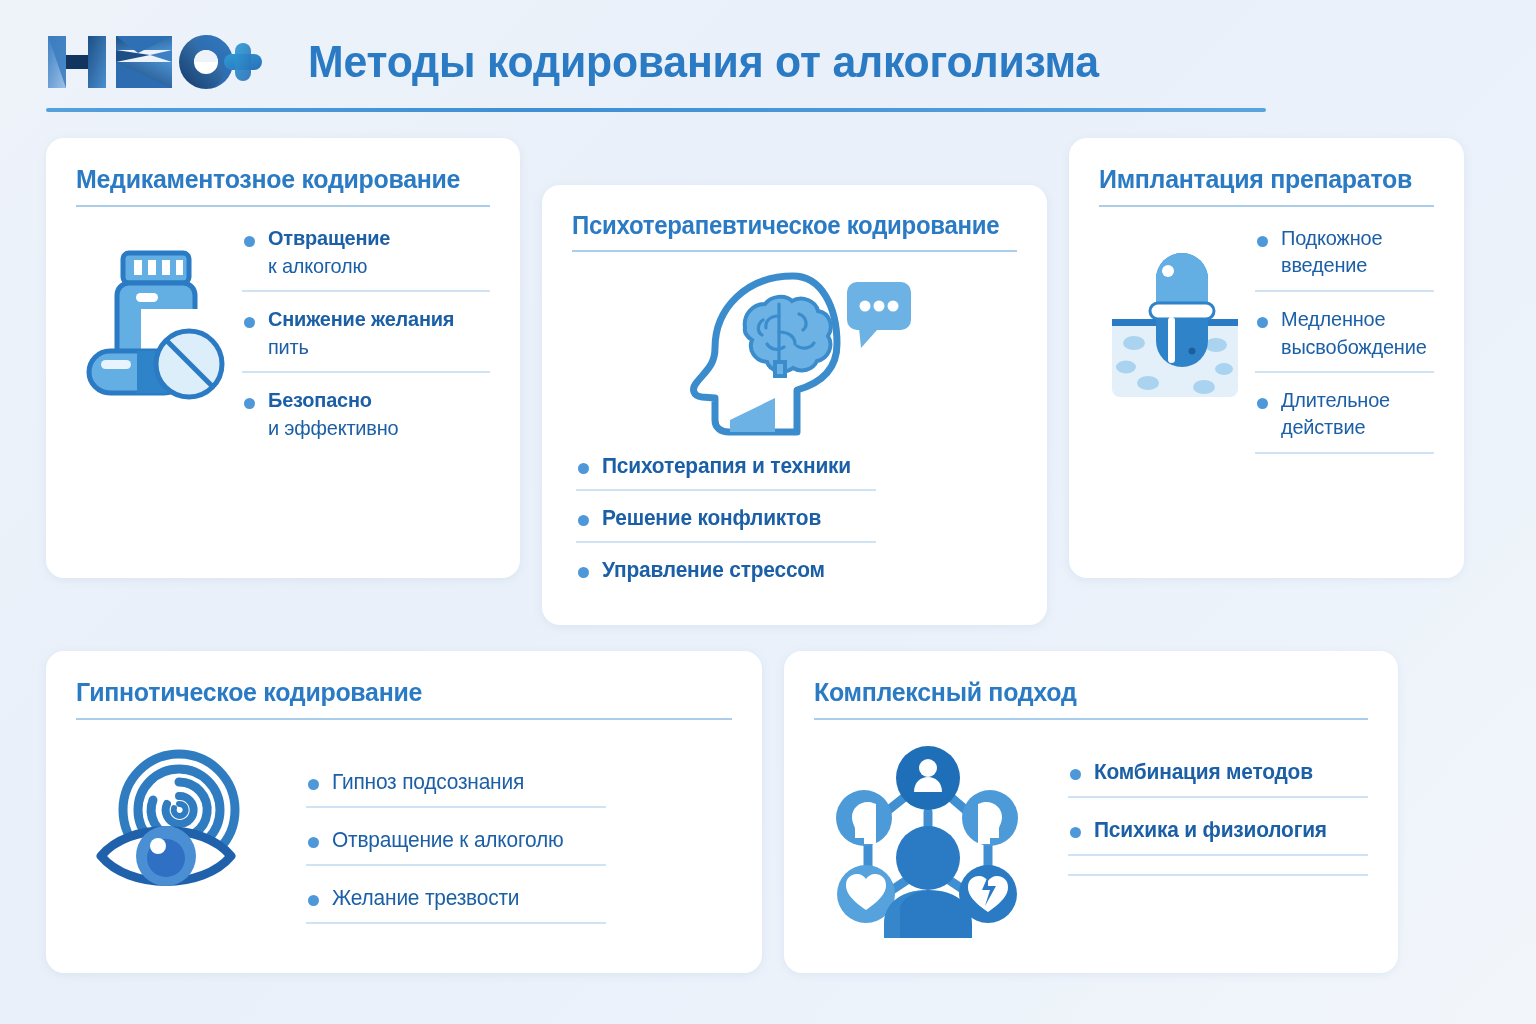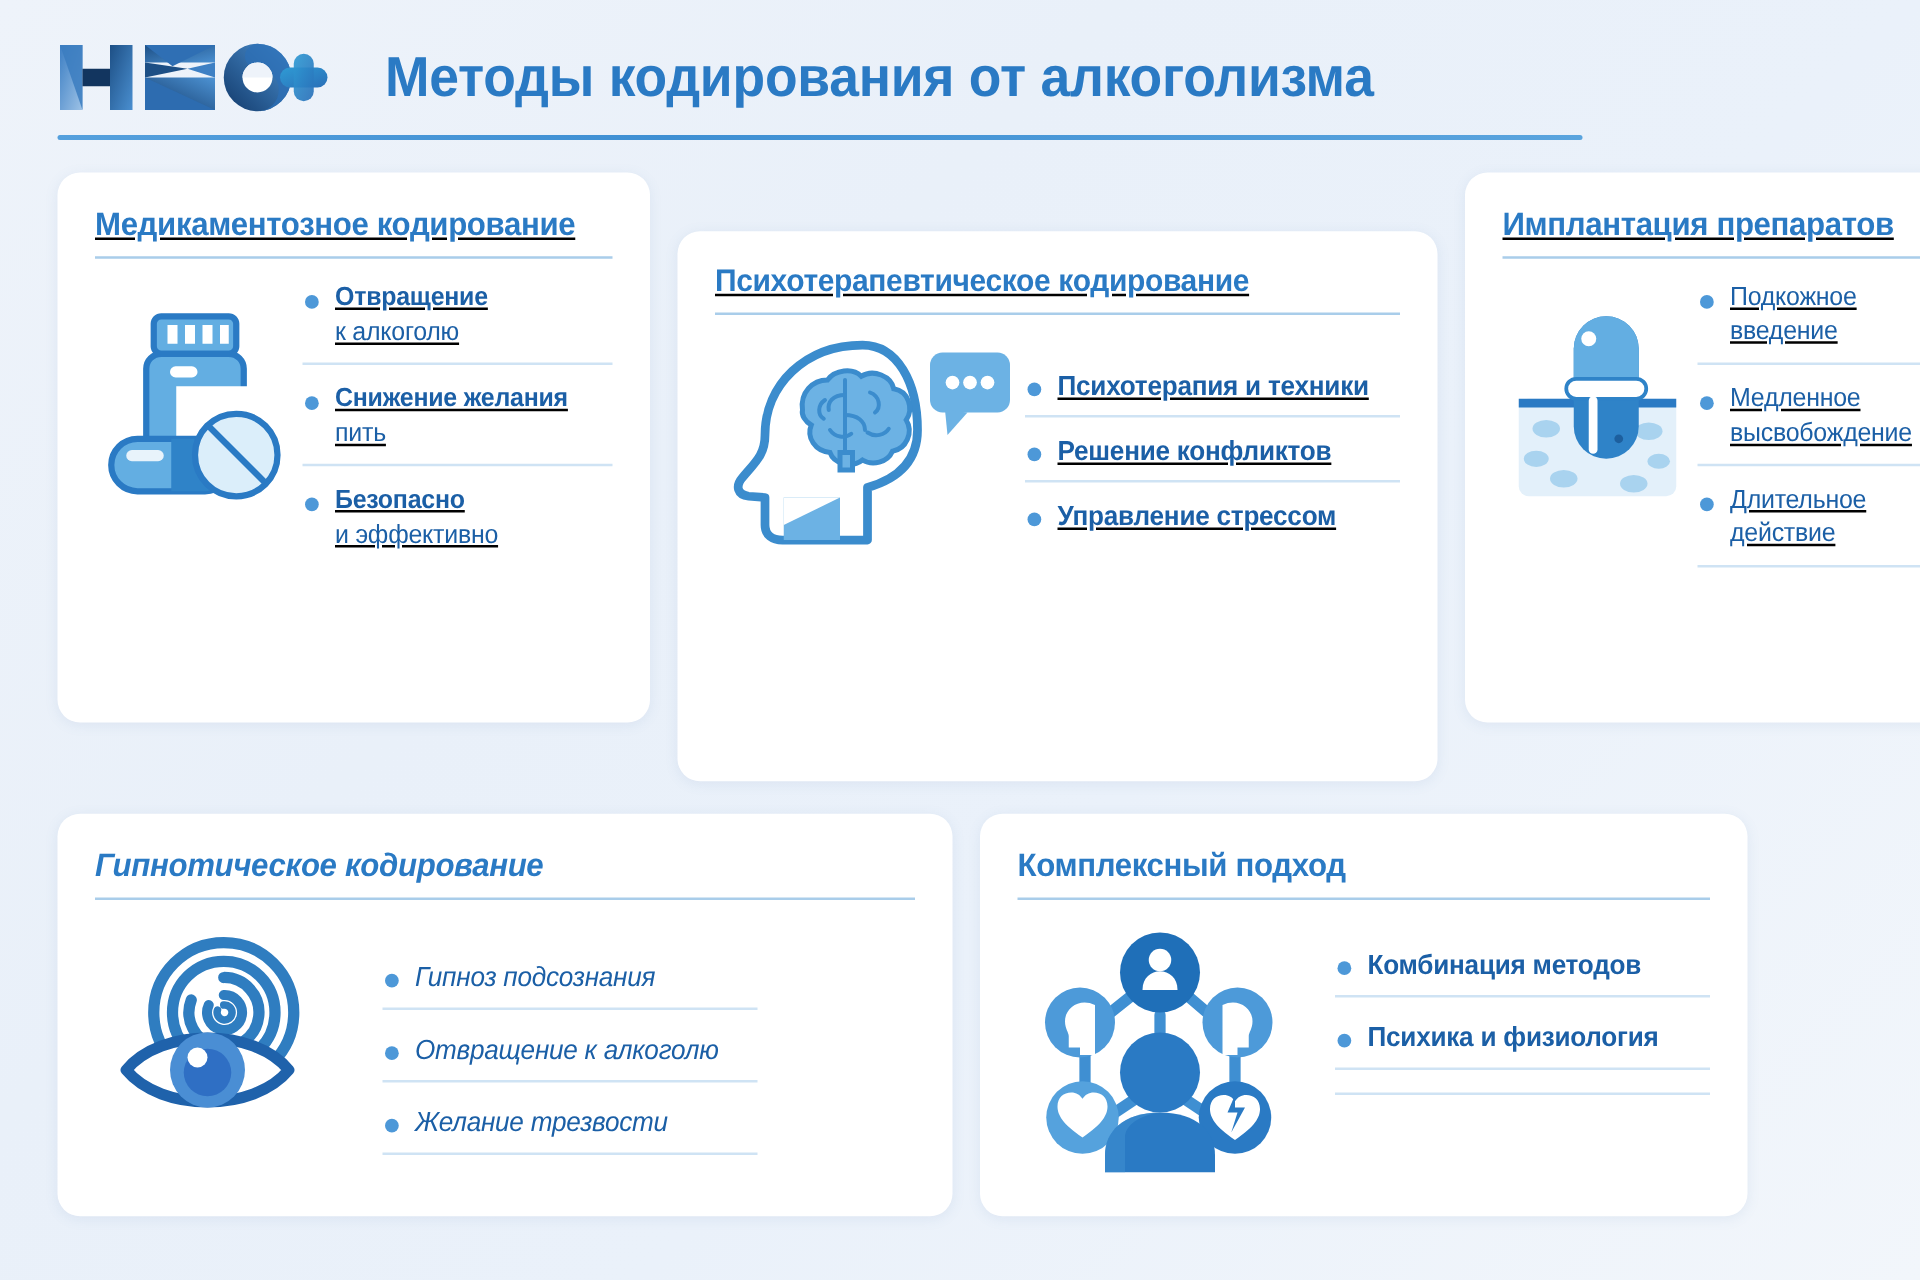--- a/index.html
+++ b/index.html
@@ -59,26 +59,26 @@
     margin-top: 26px;
   }
   .card {
     background: #ffffff;
     border-radius: 18px;
     box-shadow: 0 2px 10px rgba(90, 130, 180, 0.10);
     padding: 26px 30px 22px 30px;
     box-sizing: border-box;
     position: relative;
   }
-  .row1 .card { height: 440px; text-decoration: underline; }
+  .row1 .card { height: 440px; }
   .row2 .card { height: 322px; }
   .c1 { flex: 0 0 474px; }
   .c2 { flex: 0 0 492px; margin-top: 47px; }
   .c3 { flex: 1 1 auto; }
-  .c4 { flex: 0 0 716px; font-style: italic; }
+  .c4 { flex: 0 0 716px; }
   .c5 { flex: 1 1 auto; }
 
   .card-title {
     font-size: 26px;
     font-weight: bold;
     color: #2a7ac4;
     white-space: nowrap;
     letter-spacing: -0.3px;
     transform: scaleX(0.96);
     transform-origin: left center;
@@ -88,21 +88,21 @@
     height: 2px;
     background: #a9cdea;
     margin-top: 10px;
   }
 
   
   .card-body {
     display: flex;
     margin-top: 18px;
   }
-  .card-body.stacked { flex-direction: row; align-items: center; }
+  .card-body.stacked { flex-direction: column; align-items: center; }
   .icon-box { flex: 0 0 auto; display: flex; align-items: flex-start; justify-content: center; }
   .bullets { flex: 1 1 auto; }
 
   .bullet {
     position: relative;
     padding-left: 26px;
   }
   .bullet .dot {
     position: absolute;
     left: 2px;

